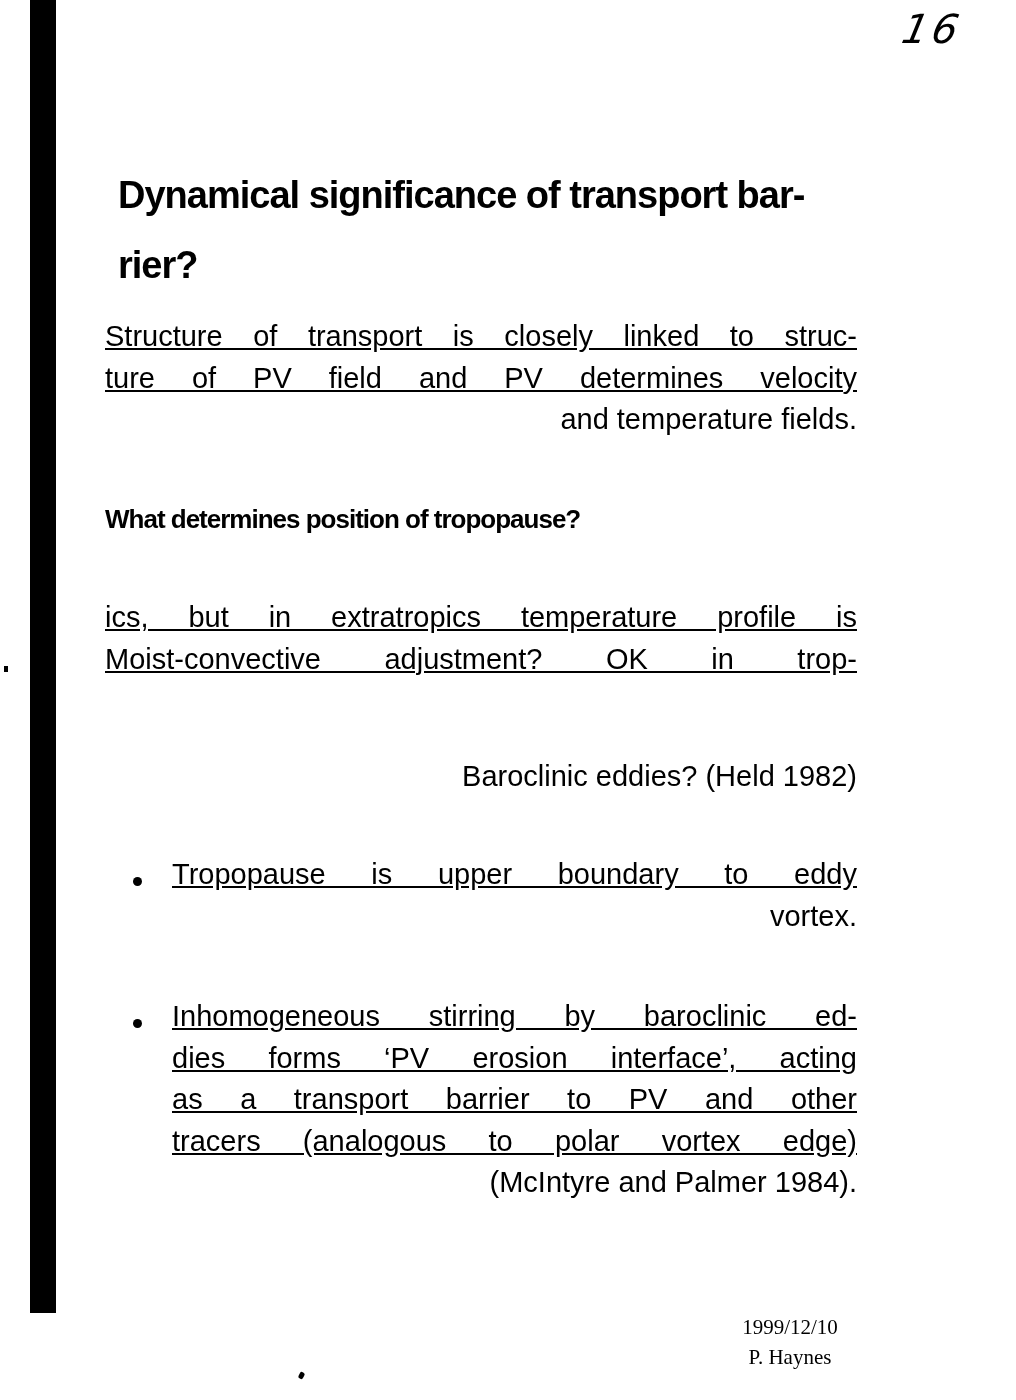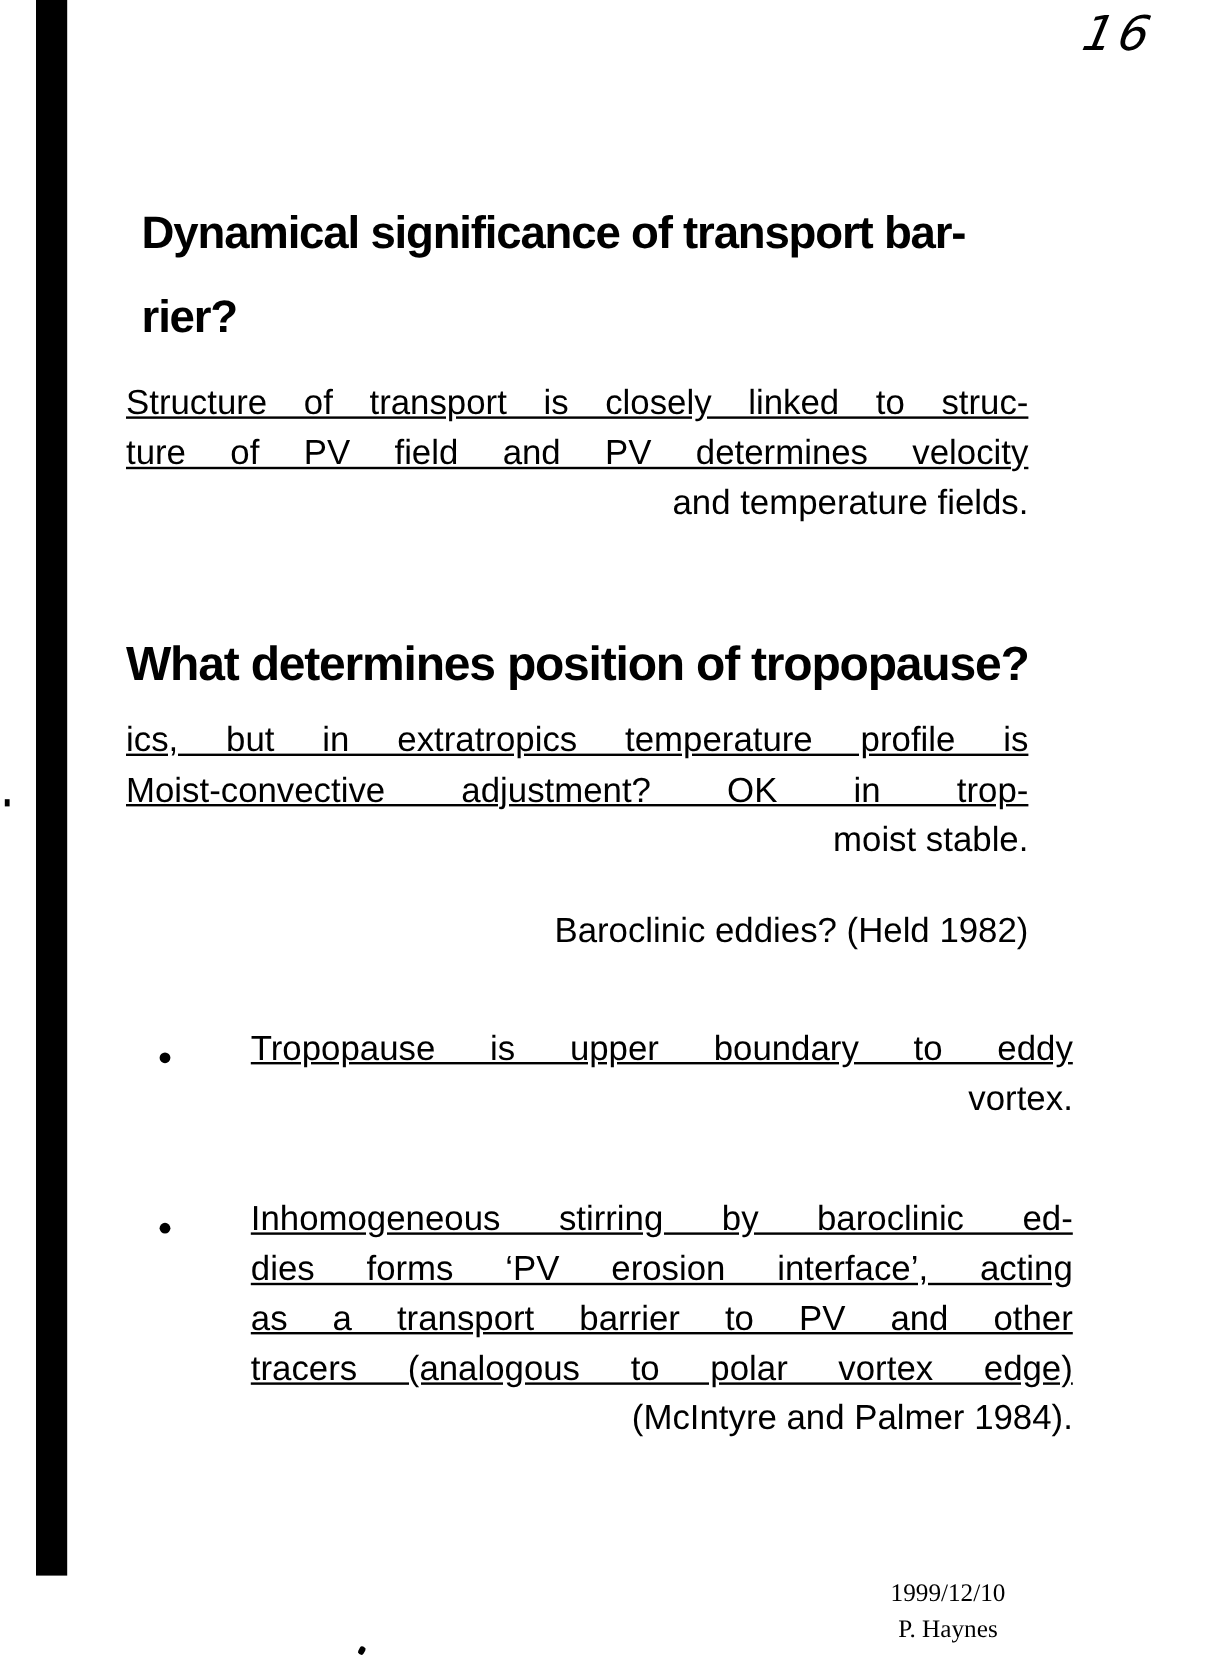--- a/index.html
+++ b/index.html
@@ -21,41 +21,41 @@
     font-family:"DejaVu Sans",sans-serif;font-weight:300;
     transform:skewX(-12deg);letter-spacing:4px;color:#000;
   }
   
   .h1{
     left:118px;top:160px;width:880px;
     font-size:38px;font-weight:700;letter-spacing:-1px;
     line-height:70px;white-space:nowrap;
   }
   .h2{
-    left:105px;top:530px;width:880px;
-    font-size:40px;font-weight:700;letter-spacing:-1px;
+    left:105px;top:495px;width:880px;
+    font-size:26px;font-weight:700;letter-spacing:-1px;
     line-height:48px;white-space:nowrap;
   }
   
   .para{width:752px;font-size:29px;line-height:41.5px;}
   .p1{left:105px;top:316px;}
   .p2{left:105px;top:597px;}
   .p3{left:105px;top:756px;}
   .line{height:41.5px;}
   .line.j{text-align:justify;text-align-last:justify;text-justify:inter-word;text-decoration:underline;}
   .line.l{text-align:right;}
   
   .bullet-item{left:105px;width:752px;font-size:29px;line-height:41.5px;}
   .b1{top:854px;}
   .b2{top:996px;}
   .bullet-marker{
     position:absolute;left:28px;top:23px;width:9px;height:9px;
     background:#000;border-radius:50%;
   }
-  .bullet-text{margin-left:104px;width:685px;}
+  .bullet-text{margin-left:67px;width:685px;}
   
   .footer{
     left:640px;top:1312px;width:300px;text-align:center;
     font-family:"Liberation Serif",serif;font-size:21px;line-height:30px;
   }
 </style>
 </head>
 <body>
 
 <div class="abs edge-bar"></div>
@@ -73,21 +73,20 @@
   <div class="line j">Structure of transport is closely linked to struc-</div>
   <div class="line j">ture of PV field and PV determines velocity</div>
   <div class="line l">and temperature fields.</div>
 </div>
 
 <div class="abs h2">What determines position of tropopause?</div>
 
 <div class="abs para p2">
   <div class="line j">ics, but in extratropics temperature profile is</div>
   <div class="line j">Moist-convective adjustment?  OK in trop-</div>
-  <div class="line l">moist stable.</div>
 </div>
 
 <div class="abs para p3">
   <div class="line l">Baroclinic eddies? (Held 1982)</div>
 </div>
 
 <div class="abs bullet-item b1">
   <span class="bullet-marker"></span>
   <div class="bullet-text">
     <div class="line j">Tropopause is upper boundary to eddy</div>

